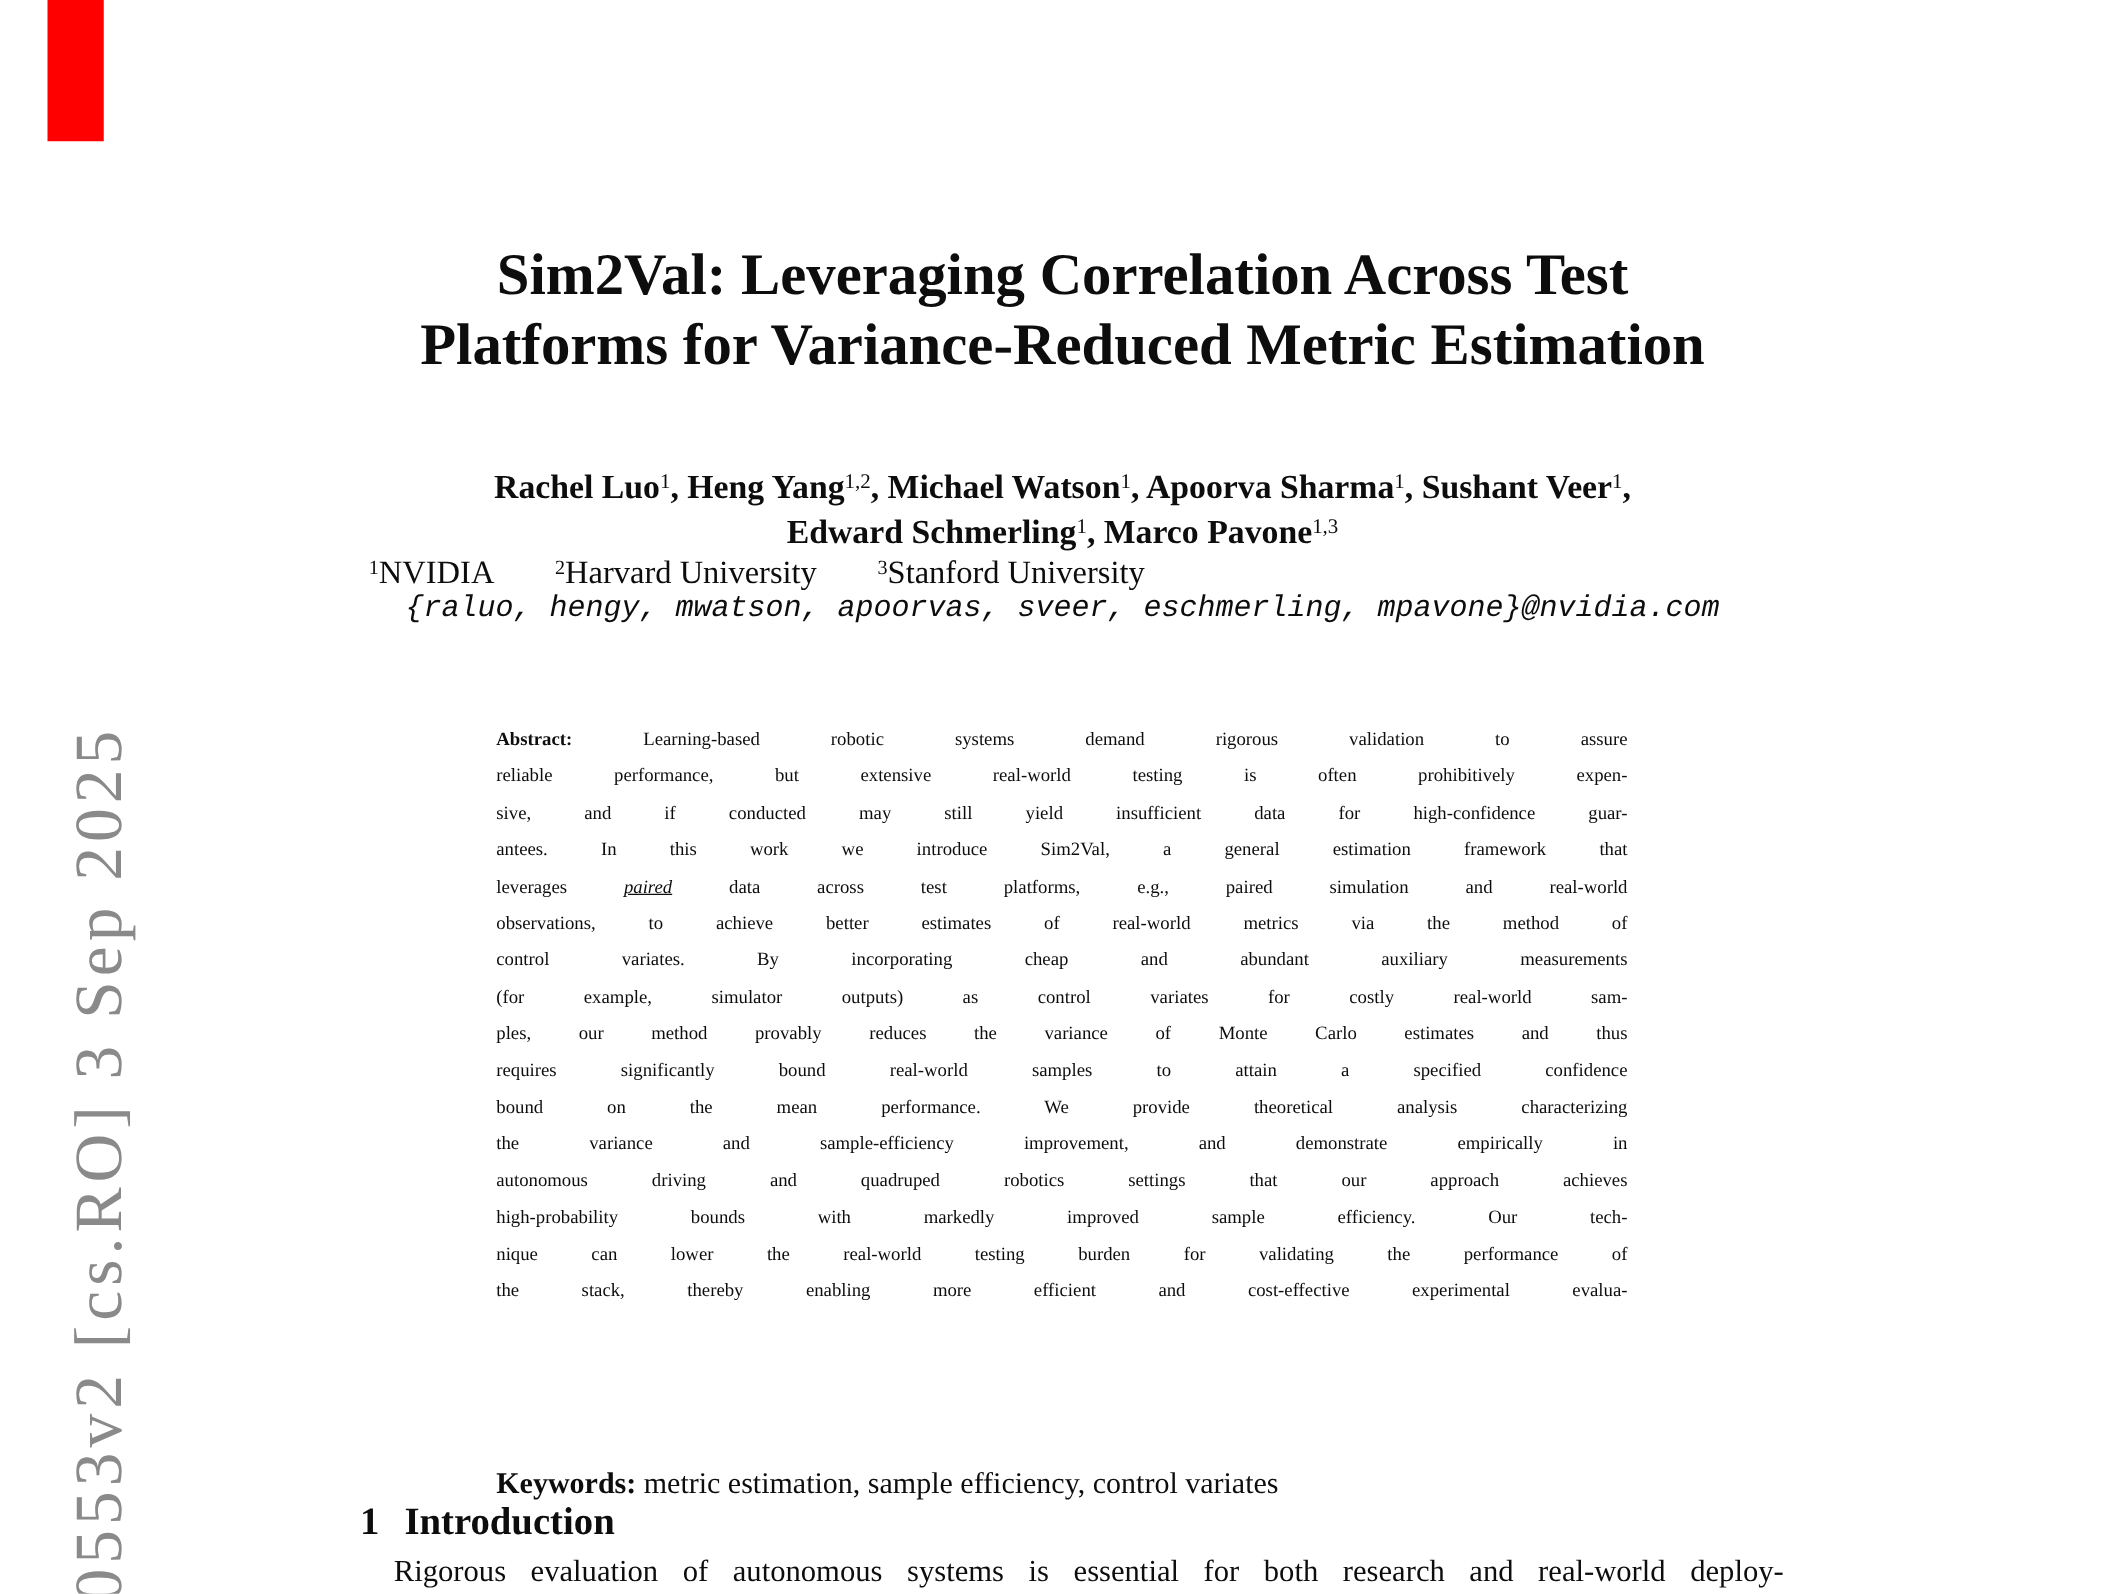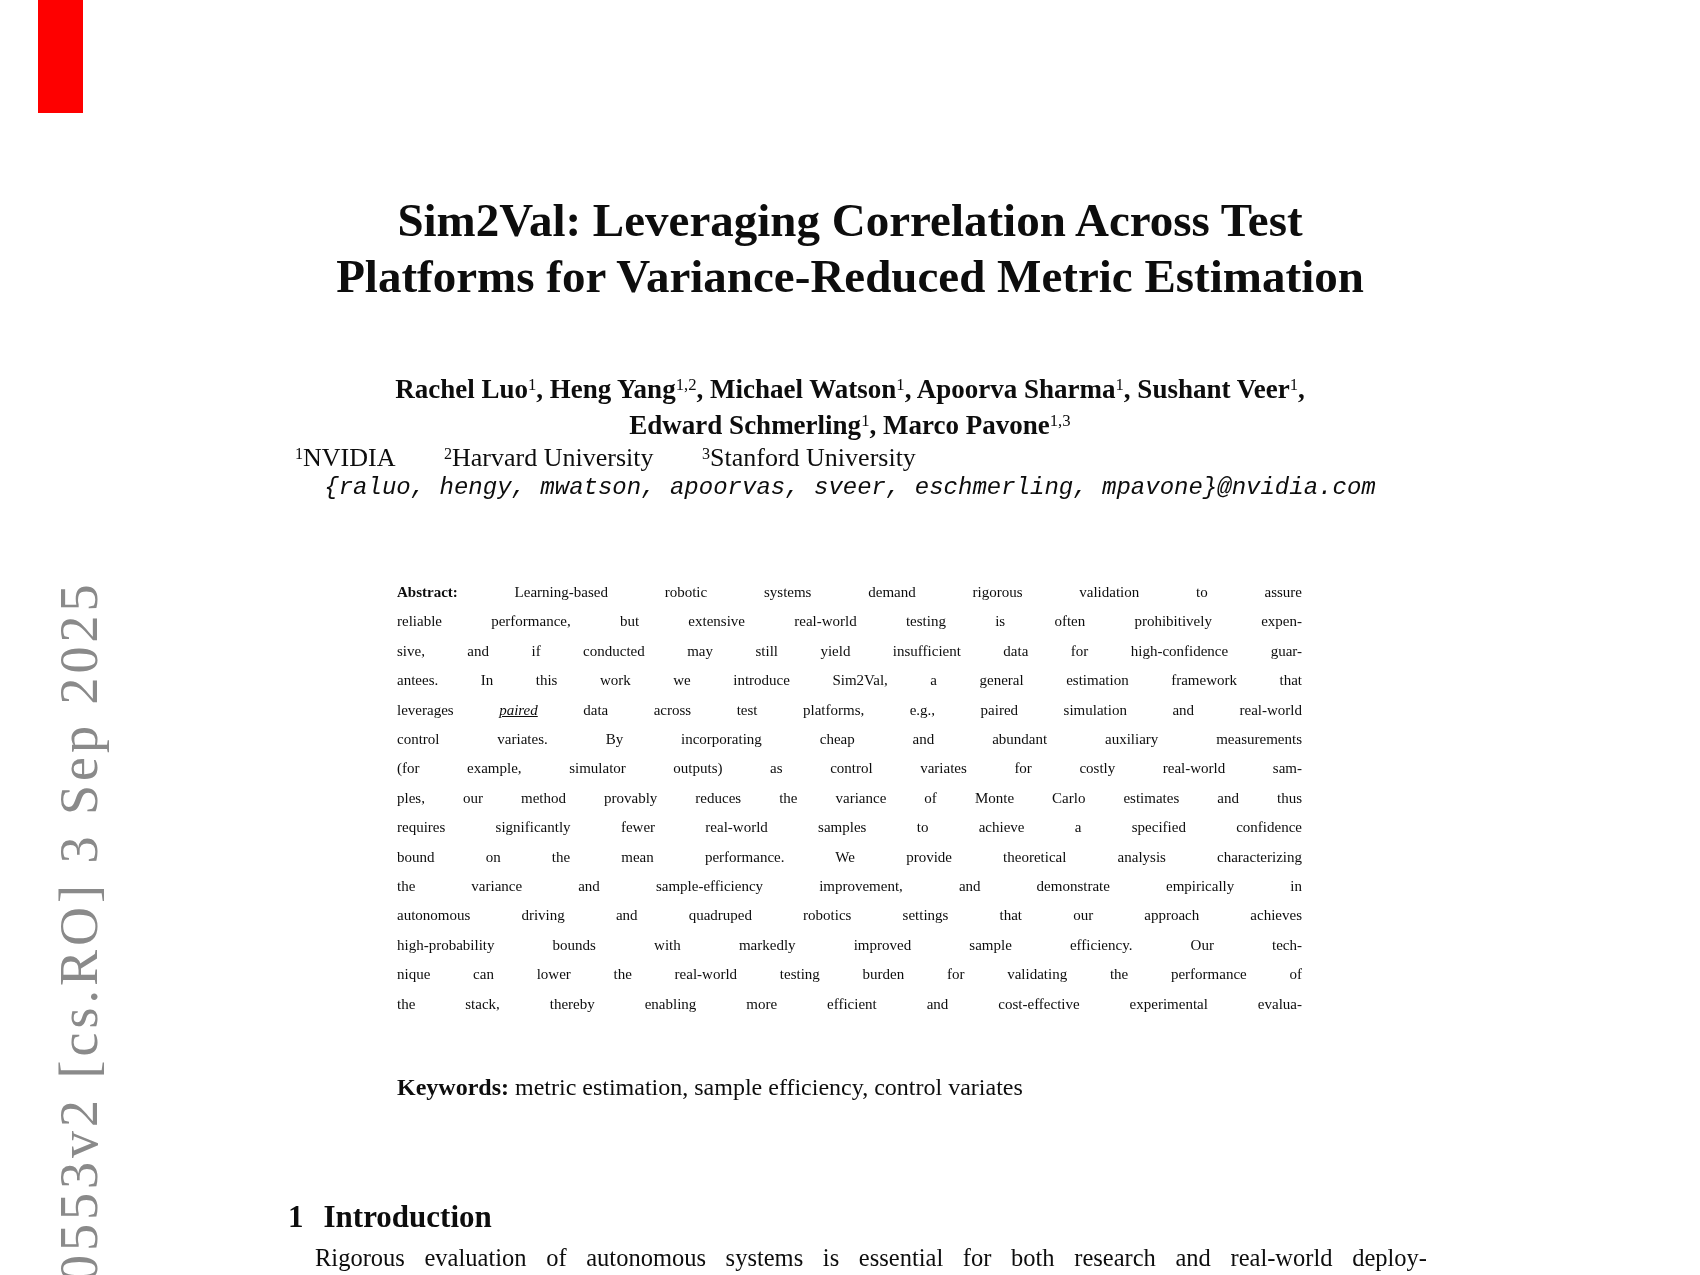--- a/index.html
+++ b/index.html
@@ -78,21 +78,21 @@
     font-size: 15px;
     line-height: 29.4px;
   }
   .jl { text-align: justify; text-align-last: justify; }
   .jl-last { text-align: left; }
   .b { font-weight: bold; }
   .it { font-style: italic; text-decoration: underline; }
 
   .keywords {
     position: absolute;
-    left: 397px; top: 1072px; width: 905px;
+    left: 397px; top: 1172px; width: 905px;
     font-size: 24px;
     line-height: 30px;
   }
 
   .section-heading {
     position: absolute;
     left: 288px; top: 1197px; width: 1112px;
     font-size: 31px; font-weight: bold;
     line-height: 40px;
   }
@@ -139,24 +139,25 @@
 </div>
 
 <div class="email">{raluo, hengy, mwatson, apoorvas, sveer, eschmerling, mpavone}@nvidia.com</div>
 
 <div class="abstract">
   <div class="jl"><span class="b">Abstract:</span><span> Learning-based robotic systems demand rigorous validation to assure</span></div>
   <div class="jl">reliable performance, but extensive real-world testing is often prohibitively expen-</div>
   <div class="jl">sive, and if conducted may still yield insufficient data for high-confidence guar-</div>
   <div class="jl">antees. In this work we introduce Sim2Val, a general estimation framework that</div>
   <div class="jl"><span>leverages </span><span class="it">paired</span><span> data across test platforms, e.g., paired simulation and real-world</span></div>
+  <div class="jl">observations, to achieve better estimates of real-world metrics via the method of</div>
   <div class="jl">control variates. By incorporating cheap and abundant auxiliary measurements</div>
   <div class="jl">(for example, simulator outputs) as control variates for costly real-world sam-</div>
   <div class="jl">ples, our method provably reduces the variance of Monte Carlo estimates and thus</div>
-  <div class="jl">requires significantly fewer real-world samples to achieve a specified confidence</div>
+  <div class="jl">requires significantly bound real-world samples to attain a specified confidence</div>
   <div class="jl">bound on the mean performance. We provide theoretical analysis characterizing</div>
   <div class="jl">the variance and sample-efficiency improvement, and demonstrate empirically in</div>
   <div class="jl">autonomous driving and quadruped robotics settings that our approach achieves</div>
   <div class="jl">high-probability bounds with markedly improved sample efficiency. Our tech-</div>
   <div class="jl">nique can lower the real-world testing burden for validating the performance of</div>
   <div class="jl">the stack, thereby enabling more efficient and cost-effective experimental evalua-</div>
 </div>
 
 <div class="keywords">
   <span class="b">Keywords:</span><span> metric estimation, sample efficiency, control variates</span>

